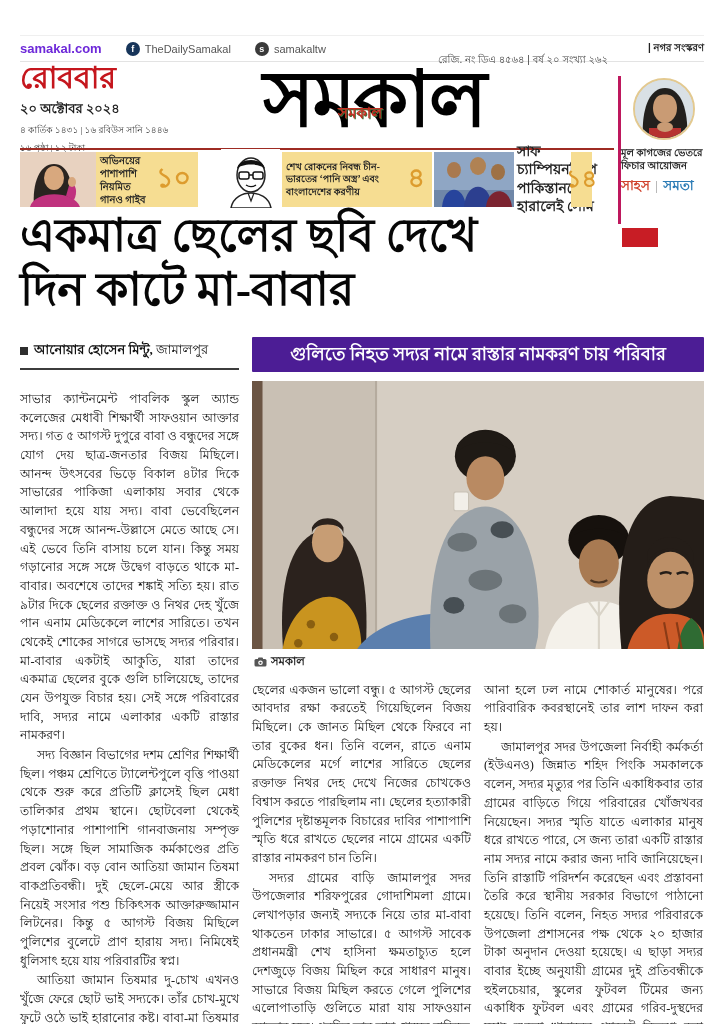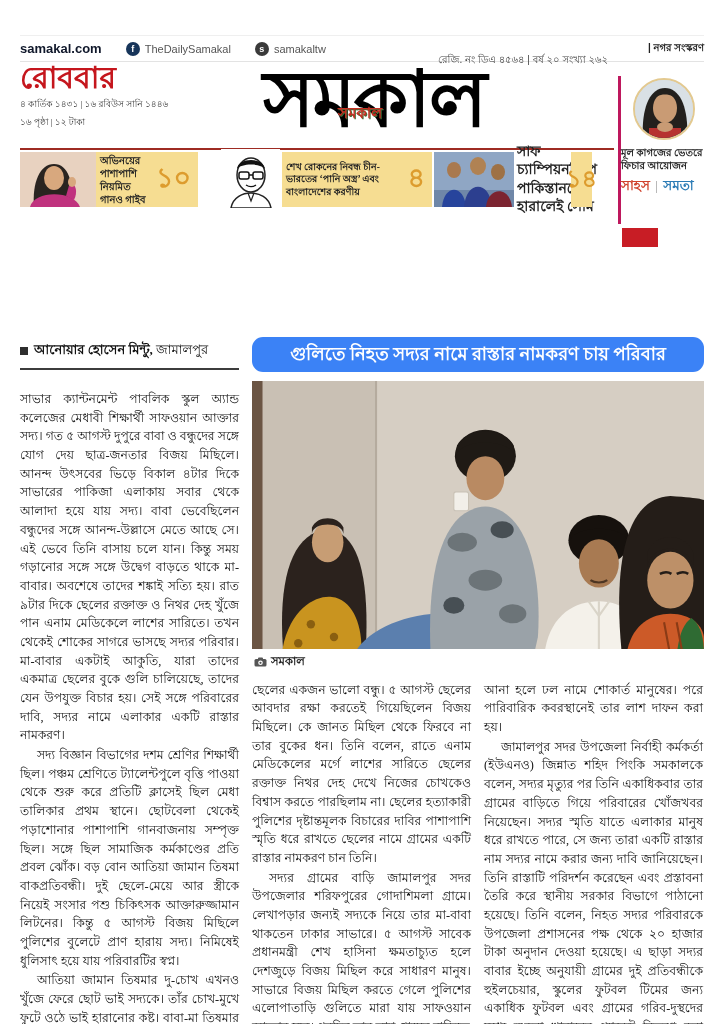--- a/index.html
+++ b/index.html
@@ -11,21 +11,21 @@
     color:#111;
   }
 
   
   .topbar {
     position:absolute; left:20px; right:20px; top:35px; height:27px;
     display:flex; align-items:center;
     border-top:1px solid #efefef; border-bottom:1px solid #e3e3e3;
     font-family:"Liberation Sans", sans-serif;
   }
-  .site { font-weight:bold; font-size:13px; color:#0f172a; }
+  .site { font-weight:bold; font-size:13px; color:#6d28d9; }
   .social { display:flex; align-items:center; gap:5px; margin-left:24px; font-size:11px; color:#555; }
   .icn { width:14px; height:14px; border-radius:50%; color:#fff; font-size:9px; font-weight:bold;
          display:flex; align-items:center; justify-content:center; font-family:"Liberation Sans",sans-serif; }
   .icn.fb { background:#17355a; }
   .icn.tw { background:#3a3a3a; }
   .reg { margin-left:auto; font-size:10px; color:#444;margin-top:24px; }
   .edition { margin-left:16px; font-size:10px; color:#222; font-weight:bold;padding-left:24px; }
 
   
   .date-block { position:absolute; left:20px; top:62px; }
@@ -87,21 +87,21 @@
   .article { position:absolute; left:20px; top:337px; width:684px; display:flex; gap:13px; }
   .colA { width:219px; flex:0 0 auto; }
   .byline { display:flex; align-items:center; gap:6px; font-size:13px; color:#111;
             padding:3px 0 7px; border-bottom:2px solid #3c3c3c; margin-bottom:20px; }
   .byline-square { width:8px; height:8px; background:#2e2e2e; flex:0 0 auto; }
   .byline b { font-weight:bold; }
   .para { font-size:12.3px; line-height:1.52; text-align:justify; color:#121212; margin-bottom:1px; }
   .indent { text-indent:17px; }
 
   .right-wrap { flex:1; display:flex; flex-direction:column; }
-  .subhead { background:#3b82f6; color:#fff; border-radius:11px; text-align:center;
+  .subhead { background:#4c1d95; color:#fff; border-radius:1px; text-align:center;
              font-size:18px; font-weight:bold; padding:7px 4px; line-height:1.15; }
   .photo { margin-top:9px; width:100%; height:268px; background:#cfc7bb; overflow:hidden; }
   .caption-row { display:flex; justify-content:space-between; align-items:center;
                  padding:4px 2px 2px; font-size:11px; font-weight:bold; color:#1e1e1e; }
   .credit { display:flex; align-items:center; gap:4px; font-size:11.5px; }
   .body-cols { display:flex; gap:13px; margin-top:7px; }
   .colB, .colC { width:219px; flex:0 0 auto; }
 </style>
 </head>
 <body>
@@ -117,20 +117,21 @@
     <span class="social">
       <span class="icn tw">s</span>
       <span>samakaltw</span>
     </span>
     <span class="reg">রেজি. নং ডিএ ৪৫৬৪ | বর্ষ ২০ সংখ্যা ২৬২</span>
     <span class="edition">| নগর সংস্করণ</span>
   </div>
 
   <div class="date-block">
     <div class="day">রোববার</div>
+    <div class="d1">২০ অক্টোবর ২০২৪</div>
     <div class="d2">৪ কার্তিক ১৪৩১ | ১৬ রবিউস সানি ১৪৪৬</div>
     <div class="d3">১৬ পৃষ্ঠা | ১২ টাকা</div>
   </div>
 
   <div class="masthead">সমকাল</div>
   <div class="masthead-watermark">সমকাল</div>
   <div class="red-rule"></div>
 
   <div class="sidebar">
     <div class="avatar">
@@ -192,20 +193,24 @@
       <path d="M30 55 C32 28 56 28 58 55 Z" fill="#2c3f8f"></path>
       <ellipse cx="64" cy="20" rx="7" ry="8" fill="#9e7145"></ellipse>
       <path d="M52 55 C54 34 76 34 78 55 Z" fill="#7c2430"></path>
     </svg>
   </div>
   <div class="t3text">
     <span>সাফ চ্যাম্পিয়নশিপে পাকিস্তানকে হারালেই সেমি</span>
   </div>
   <div class="t3num">১৪</div>
 
+  <div class="headline">
+    <div>একমাত্র ছেলের ছবি দেখে</div>
+    <div>দিন কাটে মা-বাবার</div>
+  </div>
   <div class="red-block"></div>
 
   <div class="article">
 
     <div class="colA">
       <div class="byline">
         <span class="byline-square"></span>
         <span><b>আনোয়ার হোসেন মিন্টু,</b><span> জামালপুর</span></span>
       </div>
       <p class="para">সাভার ক্যান্টনমেন্ট পাবলিক স্কুল অ্যান্ড কলেজের মেধাবী শিক্ষার্থী সাফওয়ান আক্তার সদ্য। গত ৫ আগস্ট দুপুরে বাবা ও বন্ধুদের সঙ্গে যোগ দেয় ছাত্র-জনতার বিজয় মিছিলে। আনন্দ উৎসবের ভিড়ে বিকাল ৪টার দিকে সাভারের পাকিজা এলাকায় সবার থেকে আলাদা হয়ে যায় সদ্য। বাবা ভেবেছিলেন বন্ধুদের সঙ্গে আনন্দ-উল্লাসে মেতে আছে সে। এই ভেবে তিনি বাসায় চলে যান। কিন্তু সময় গড়ানোর সঙ্গে সঙ্গে উদ্বেগ বাড়তে থাকে মা-বাবার। অবশেষে তাদের শঙ্কাই সত্যি হয়। রাত ৯টার দিকে ছেলের রক্তাক্ত ও নিথর দেহ খুঁজে পান এনাম মেডিকেলে লাশের সারিতে। তখন থেকেই শোকের সাগরে ভাসছে সদ্যর পরিবার। মা-বাবার একটাই আকুতি, যারা তাদের একমাত্র ছেলের বুকে গুলি চালিয়েছে, তাদের যেন উপযুক্ত বিচার হয়। সেই সঙ্গে পরিবারের দাবি, সদ্যর নামে এলাকার একটি রাস্তার নামকরণ।</p>

